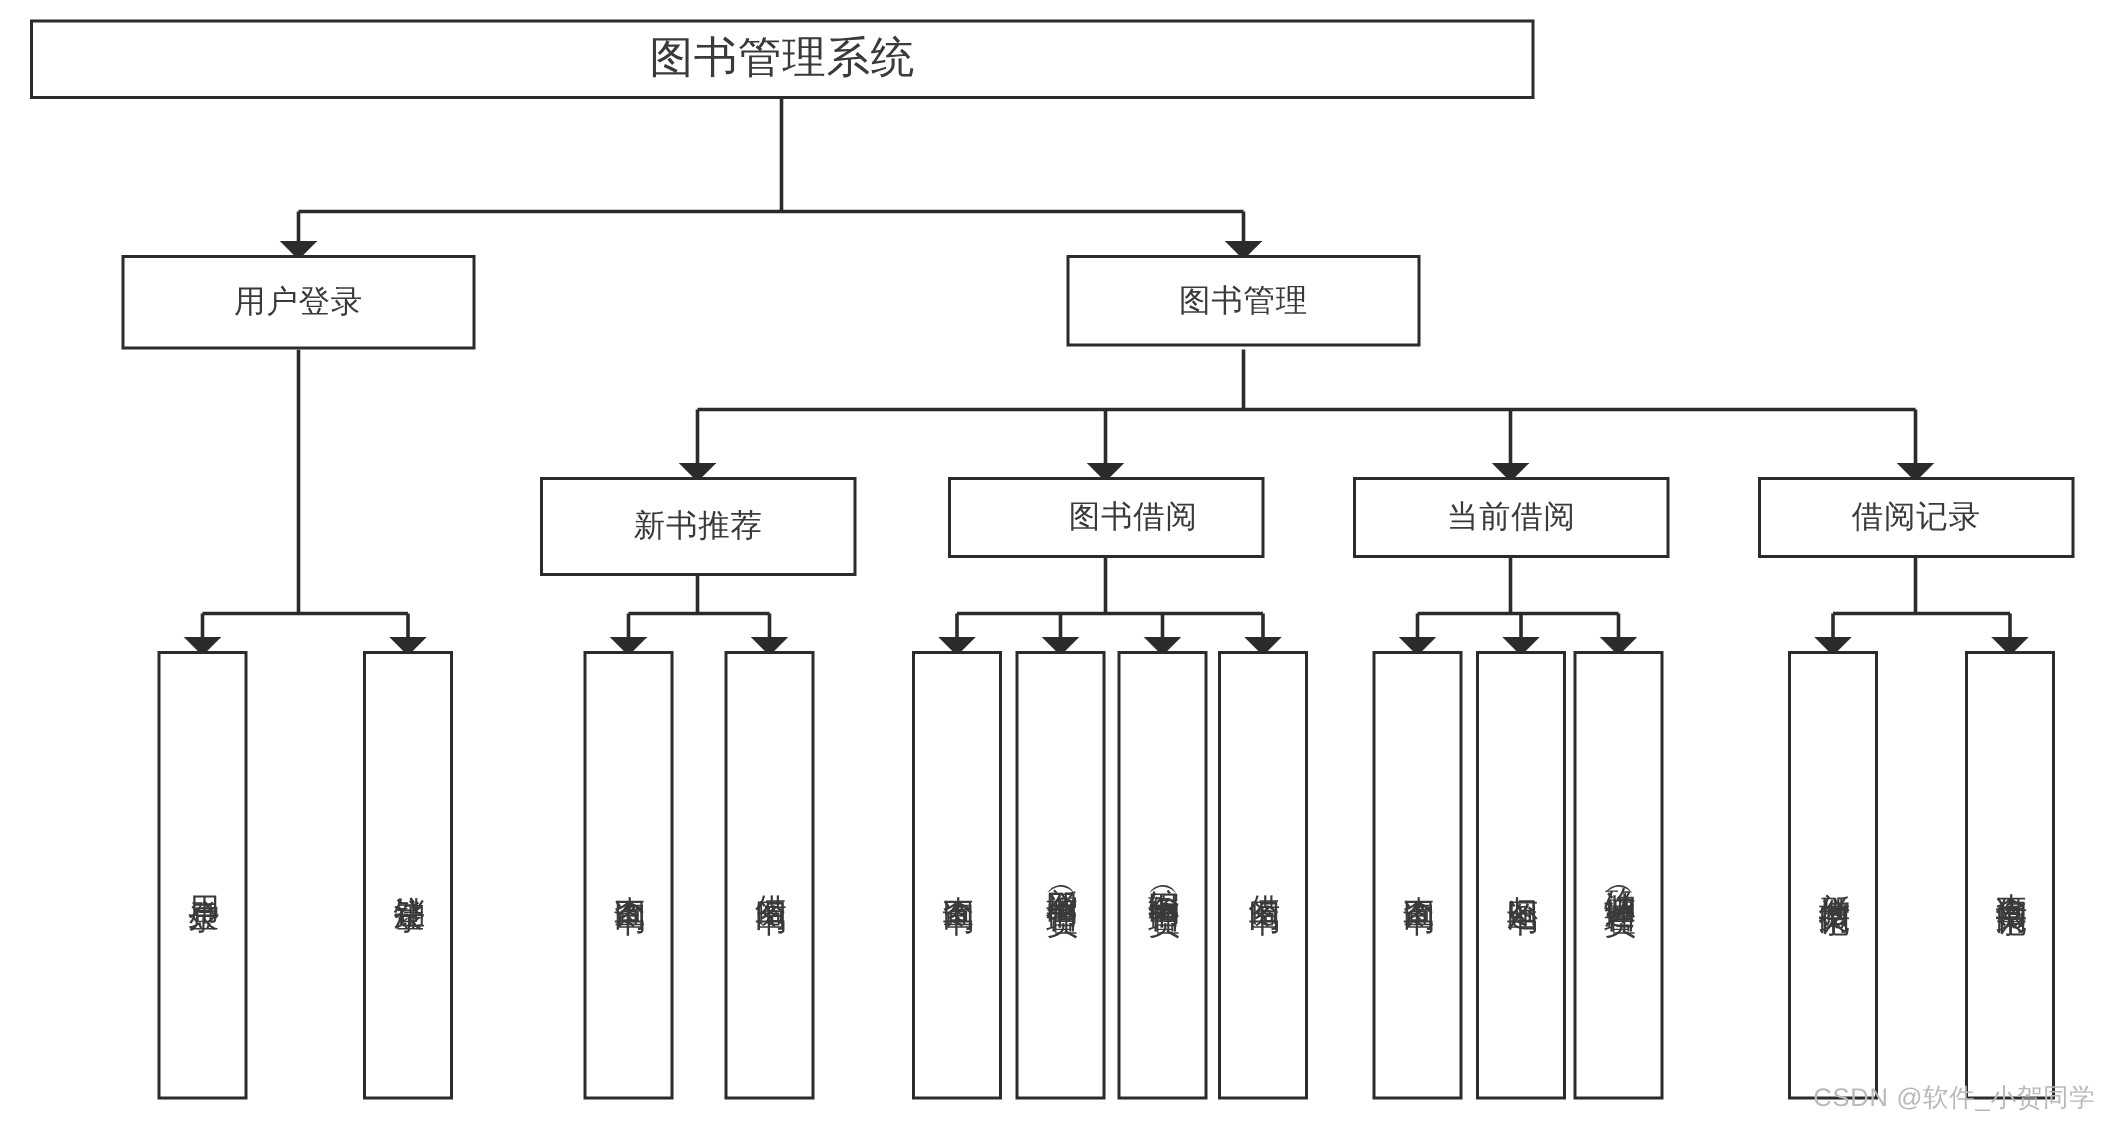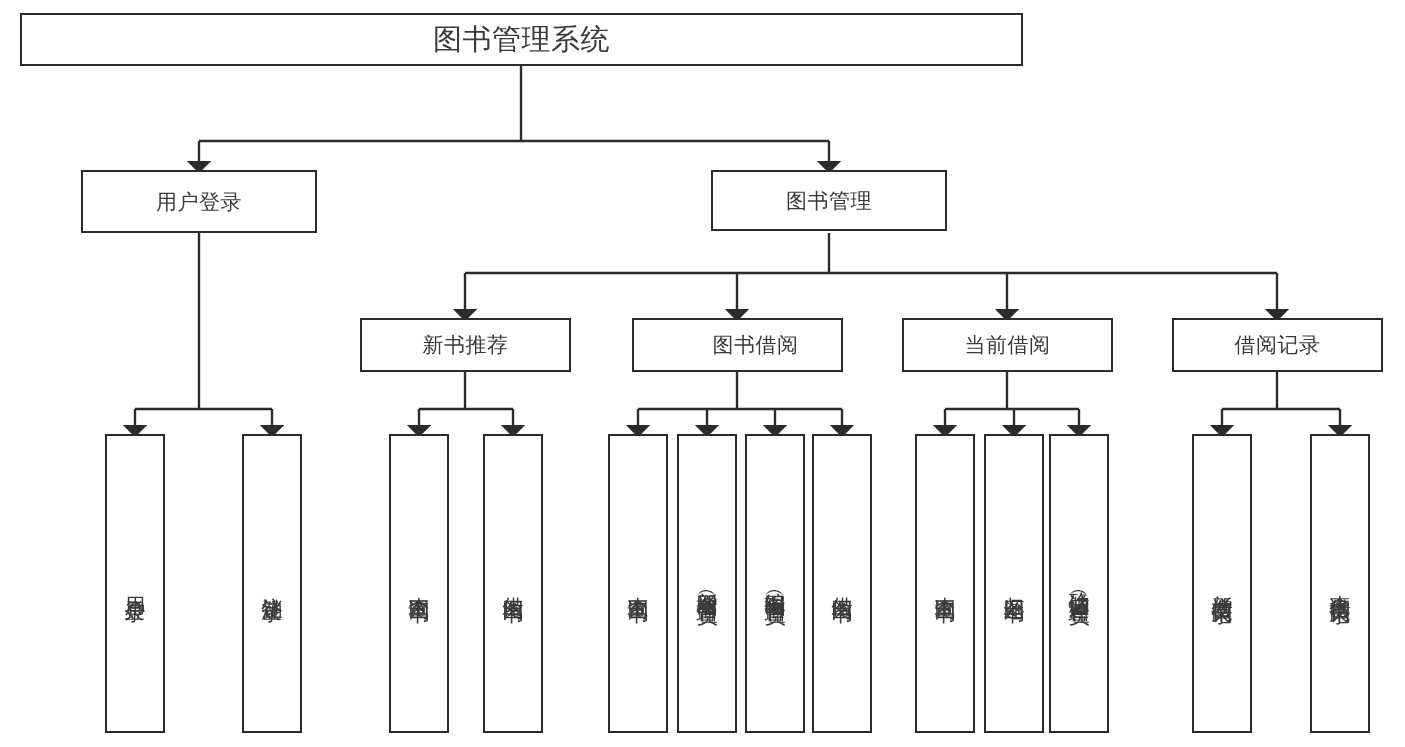--- a/index.html
+++ b/index.html
@@ -134,21 +134,21 @@
     <span class="node-label">图书管理系统</span>
   </div>
 
   <div class="node h" style="left: 81px; top: 170px; width: 236px; height: 63px;">
     <span class="node-label">用户登录</span>
   </div>
   <div class="node h" style="left: 711px; top: 170px; width: 236px; height: 61px;">
     <span class="node-label">图书管理</span>
   </div>
 
-  <div class="node h" style="left: 360px; top: 318px; width: 211px; height: 54px;">
+  <div class="node h" style="left: 360px; top: 318px; width: 211px; height: 66px;">
     <span class="node-label">新书推荐</span>
   </div>
   <div class="node h" style="left: 632px; top: 318px; width: 211px; height: 54px; padding-left: 36px;">
     <span class="node-label">图书借阅</span>
   </div>
   <div class="node h" style="left: 1172px; top: 318px; width: 211px; height: 54px;">
     <span class="node-label">借阅记录</span>
   </div>
   <div class="node h" style="left: 902px; top: 318px; width: 211px; height: 54px;">
     <span class="node-label">当前借阅</span>
@@ -187,14 +187,15 @@
   <div class="node v" style="left: 1049px; top: 434px; width: 60px; height: 299px;">
     <span class="node-label">确认归还（管理员）</span>
   </div>
   <div class="node v" style="left: 1192px; top: 434px; width: 60px; height: 299px;">
     <span class="node-label">新增借阅记录</span>
   </div>
   <div class="node v" style="left: 1310px; top: 434px; width: 60px; height: 299px;">
     <span class="node-label">查询借阅记录</span>
   </div>
 
+  <div id="watermark">CSDN @软件_小贺同学</div>
 
 </div>
 
 </body></html>

